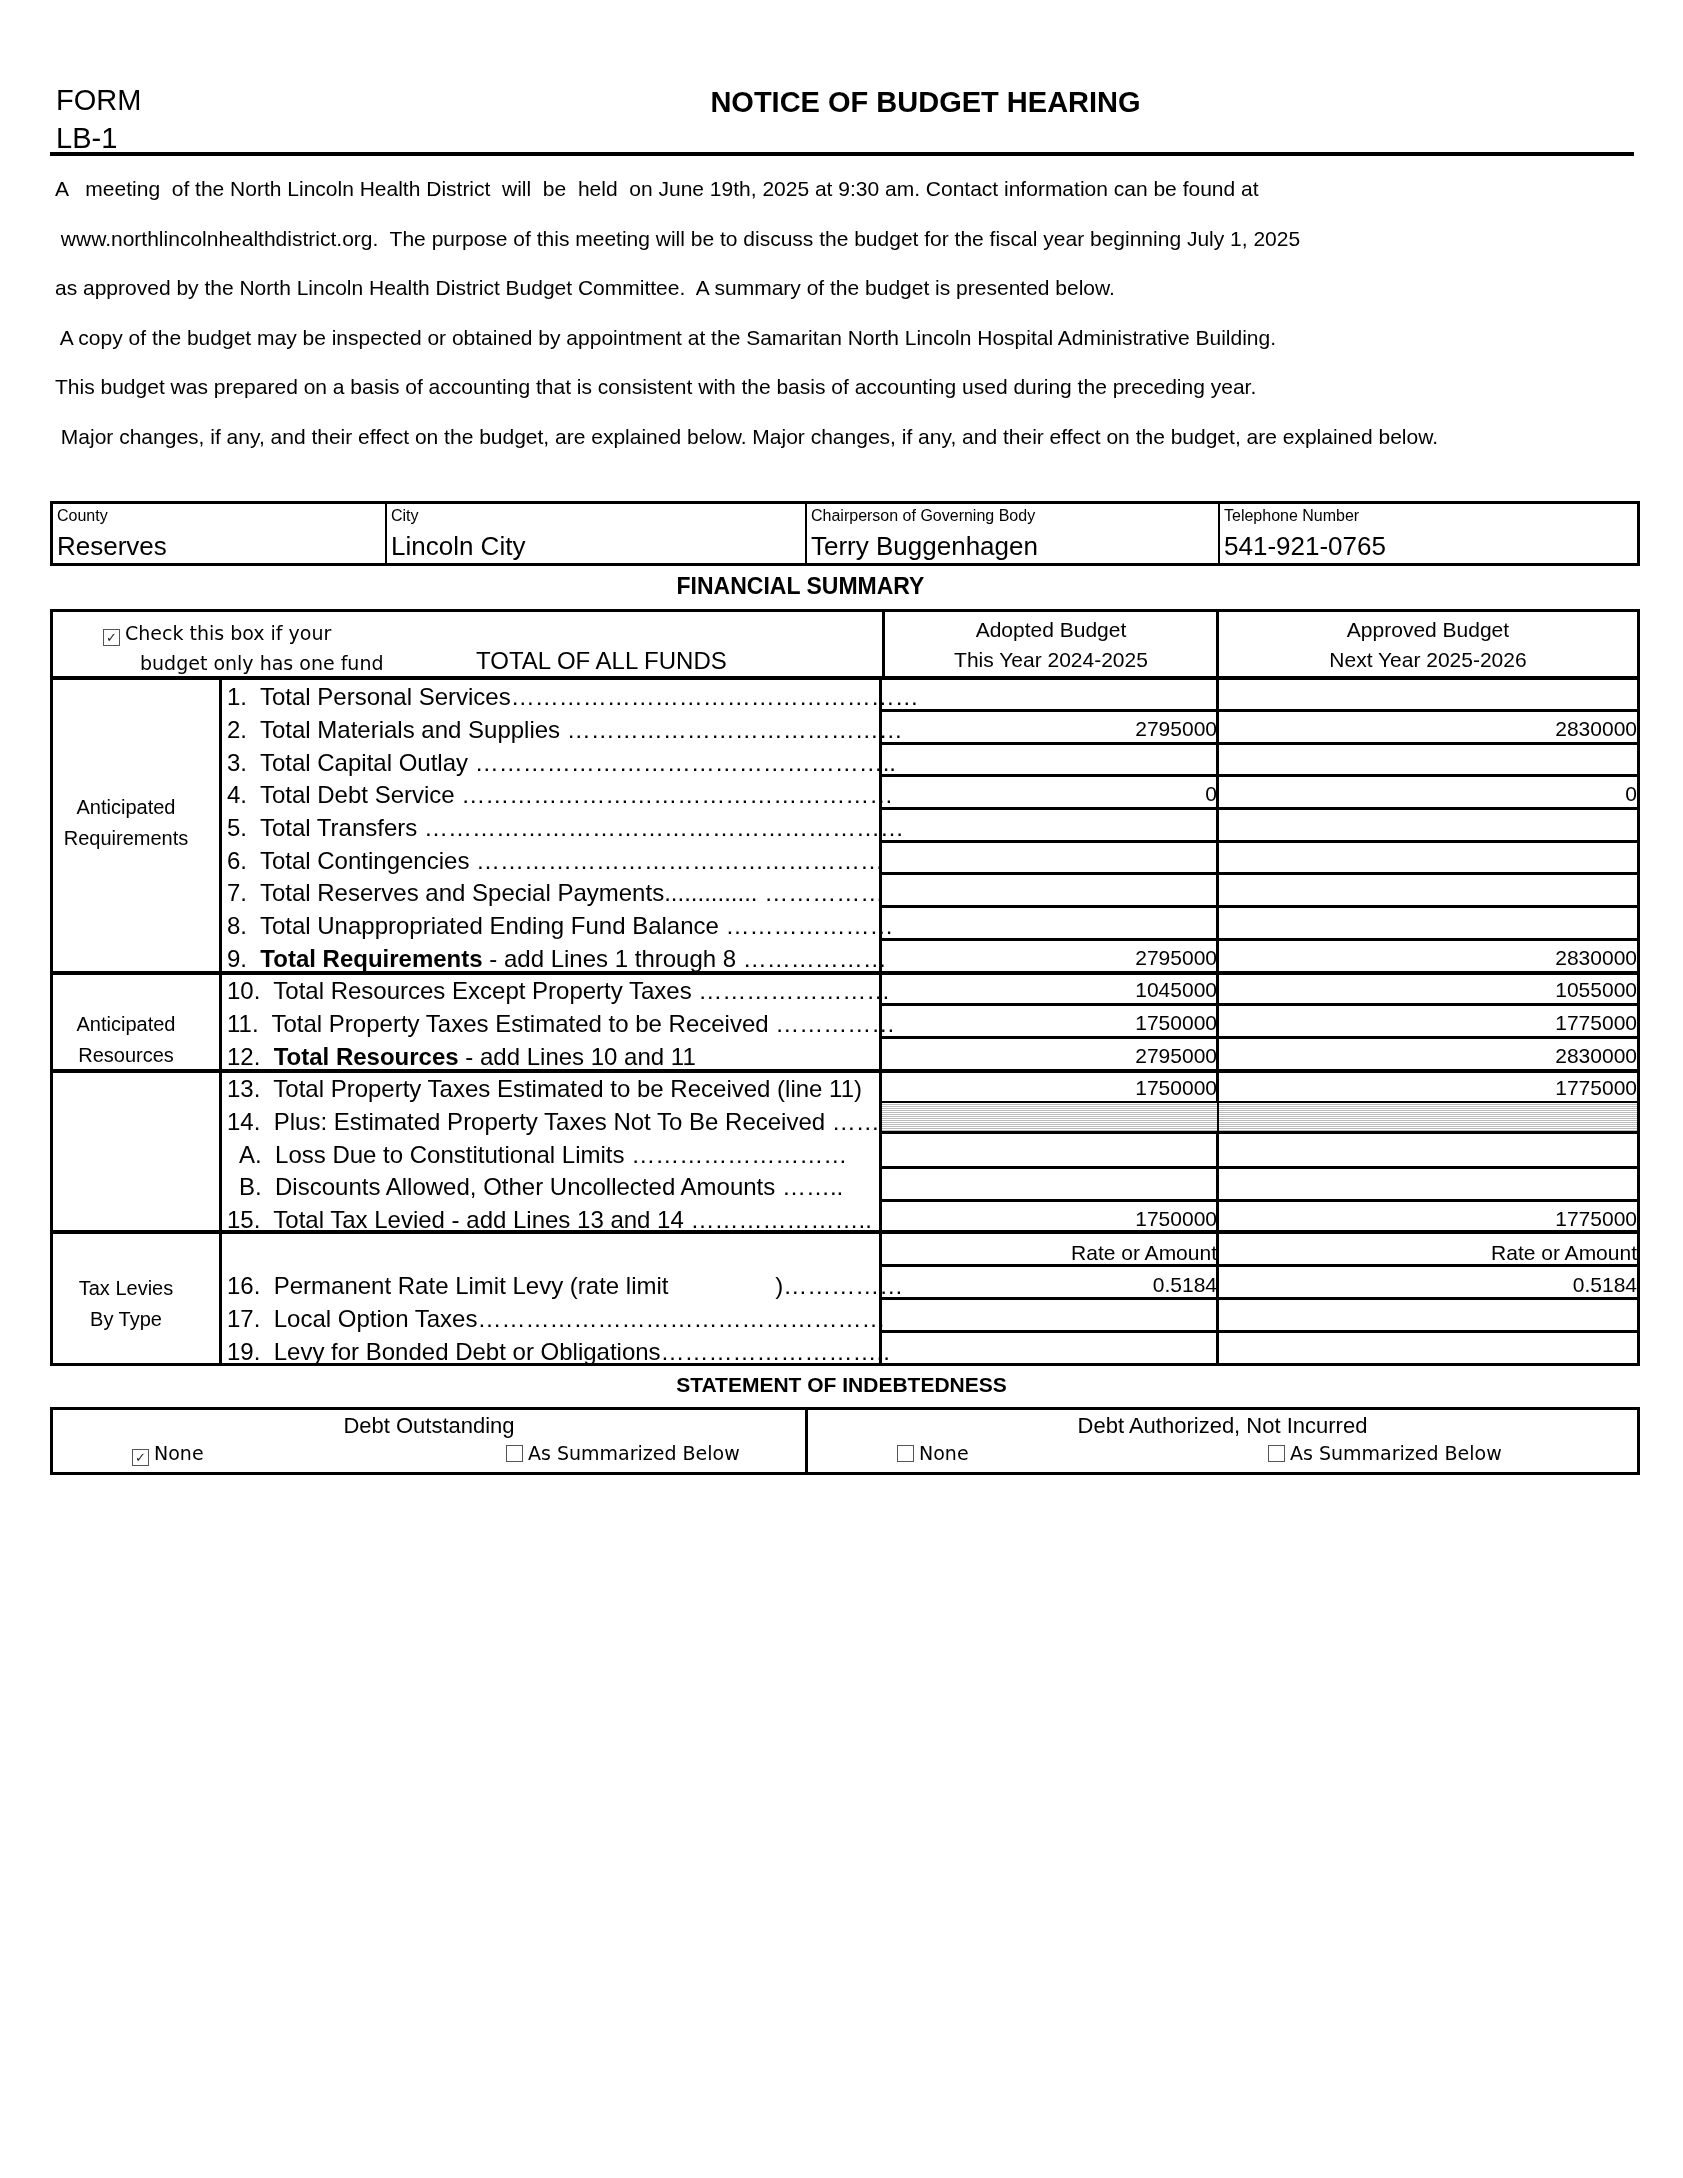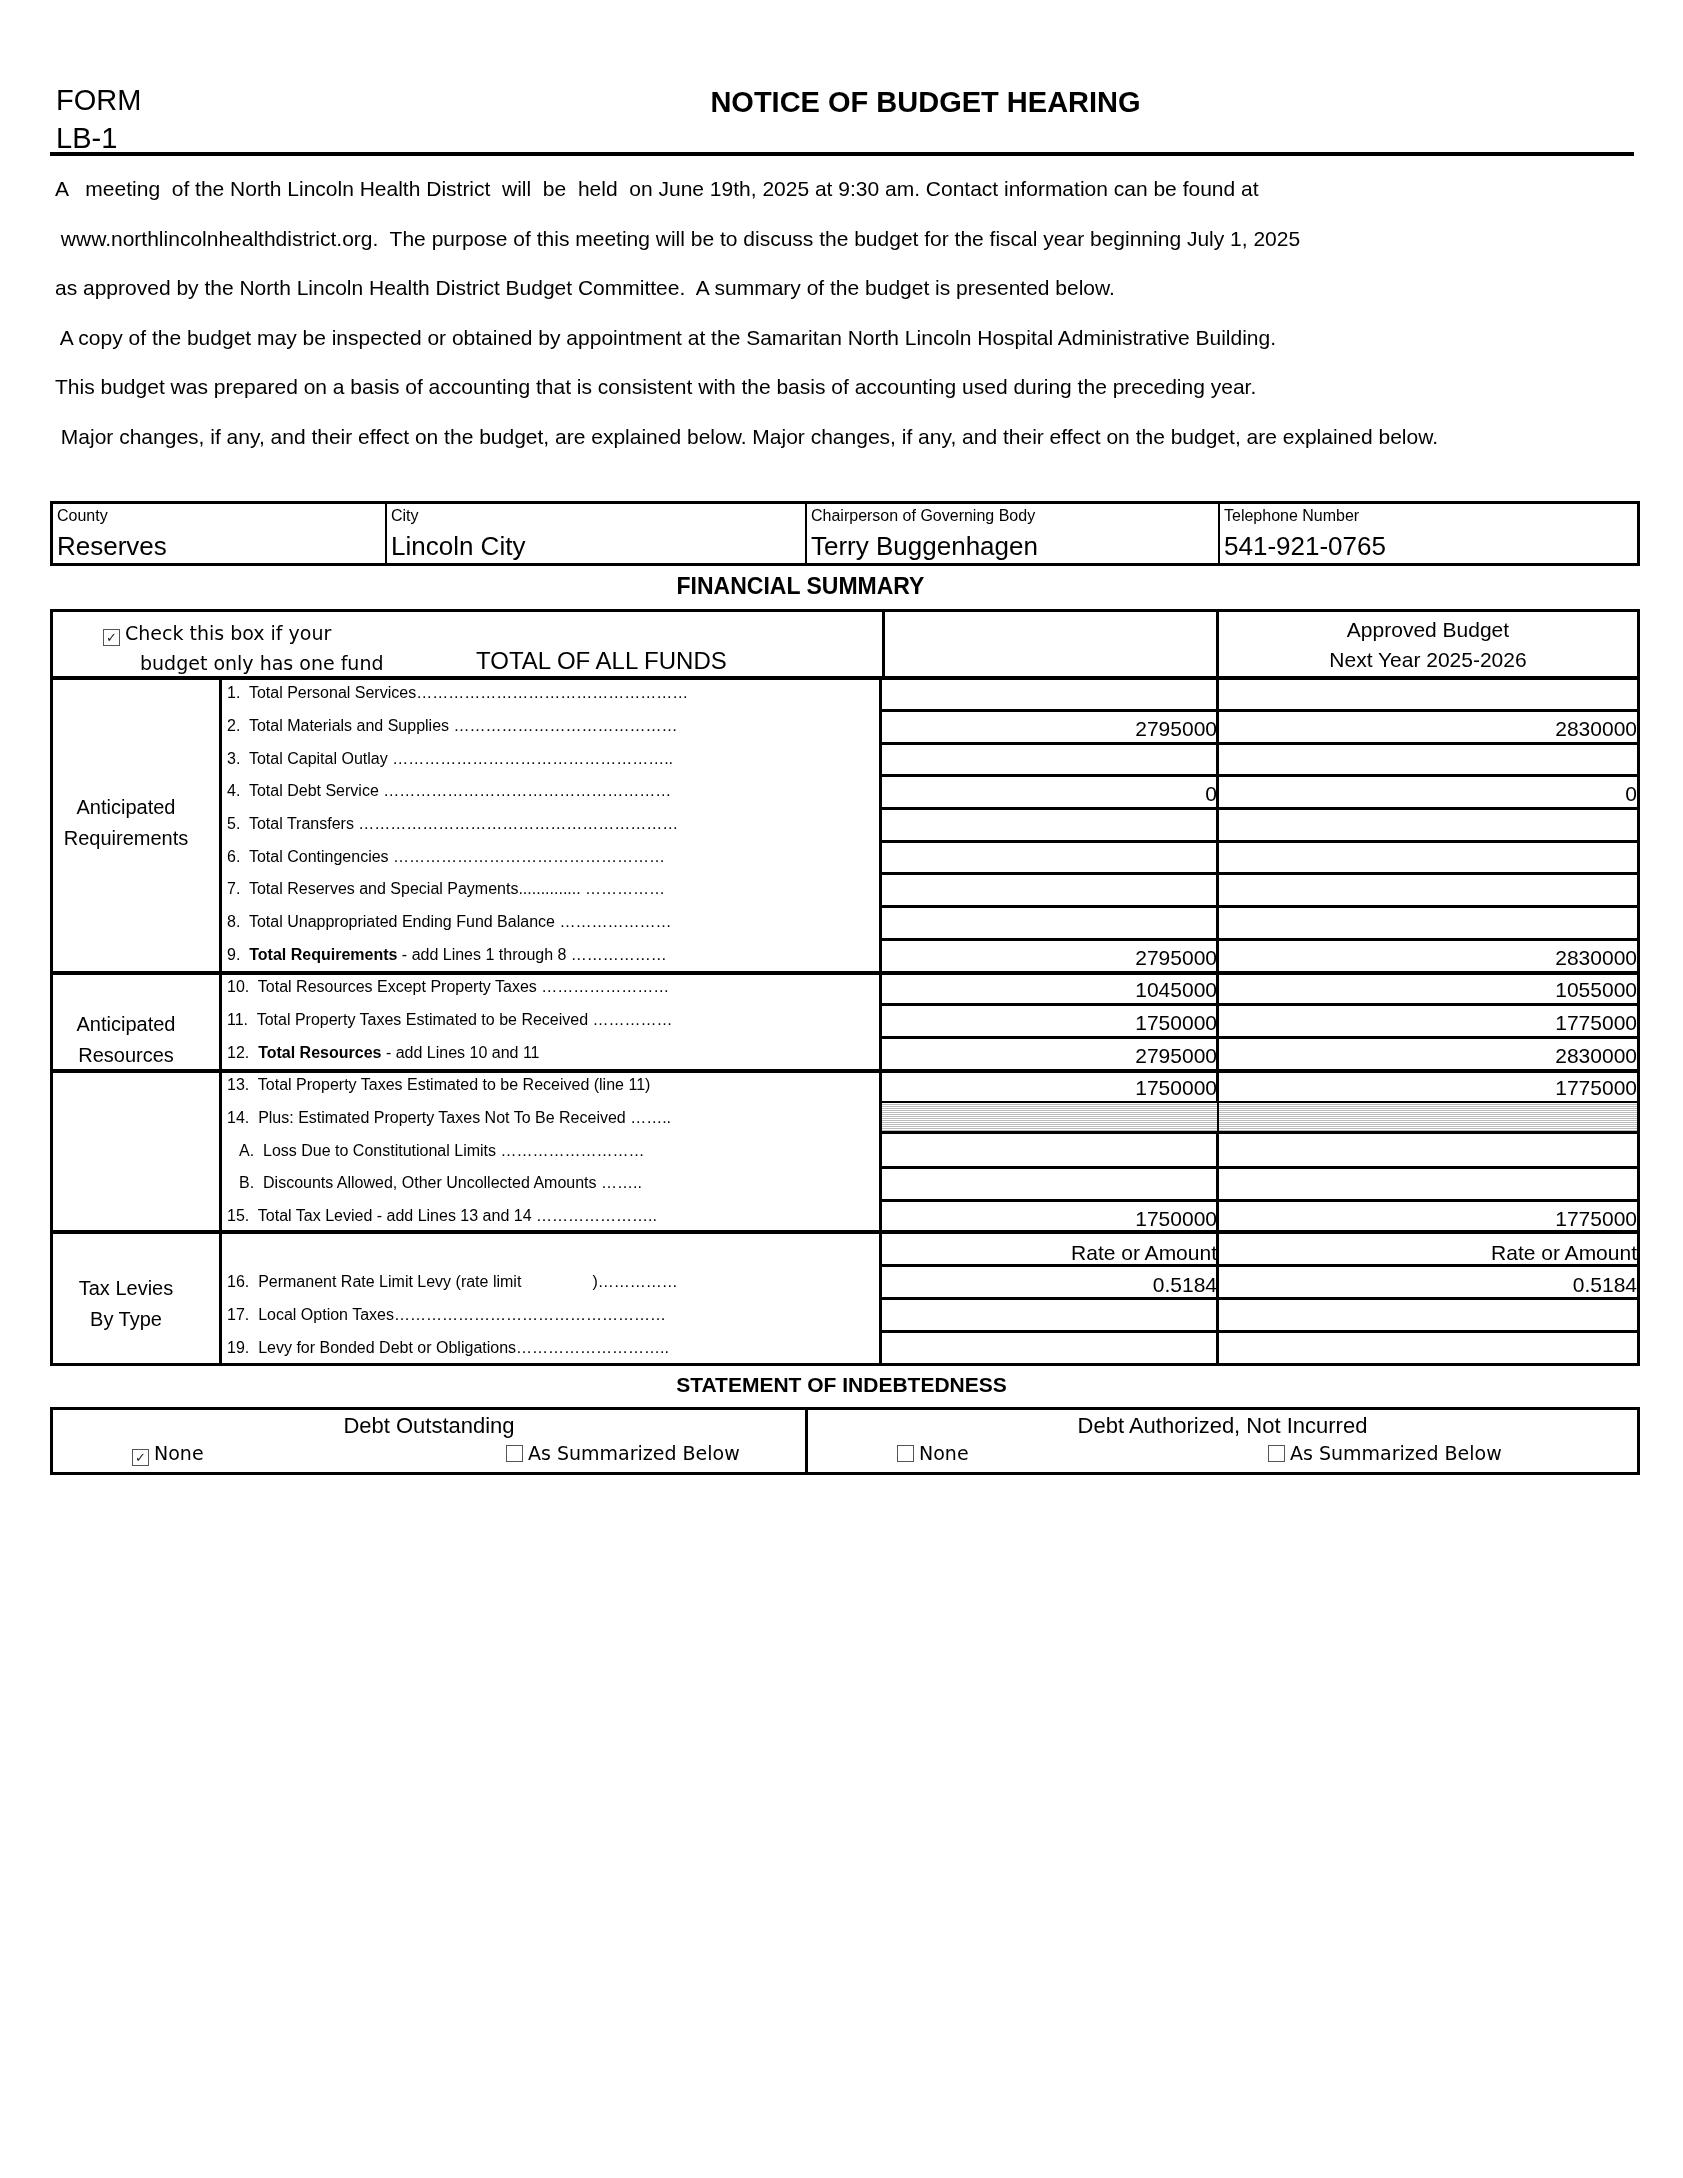--- a/index.html
+++ b/index.html
@@ -16,21 +16,21 @@
   .info .lbl { font-size:16px; position:absolute; top:3px; left:4px; }
   .info .val { font-size:26px; position:absolute; top:27px; left:4px; }
 
   .section-title { font-size:23px; font-weight:bold; text-align:center; }
 
   .tbl { left:50px; top:609px; width:1584px; height:751px; border:3px solid #000; box-sizing:content-box; }
   .hdr { position:absolute; left:0; top:0; width:1584px; height:64px; border-bottom:4px solid #000; }
   .hdr .left { position:absolute; left:0; top:0; width:829px; height:64px; border-right:3px solid #000; }
   .hdr .colh { position:absolute; top:0; height:64px; text-align:center; font-size:21px; line-height:30px; padding-top:3px; box-sizing:border-box; }
   .chk { display:inline-block; width:15px; height:15px; border:1px solid #555; font-size:13px; line-height:15px; text-align:center; vertical-align:-2px; margin-right:5px; background:#fff; color:#222; }
-  .rowlbl { position:absolute; font-size:16px; line-height:1; white-space:pre; }
+  .rowlbl { position:absolute; font-size:24px; line-height:1; white-space:pre; }
   .sec-lbl { position:absolute; left:0; width:146px; text-align:center; font-size:20px; line-height:31px; }
   .vline { position:absolute; background:#000; }
   .hline { position:absolute; background:#000; }
   .amt { position:absolute; text-align:right; font-size:21px; line-height:1; }
   .shade { position:absolute; background-image:repeating-linear-gradient(0deg,#bbb 0 1px,#fff 1px 2px); }
 
   .debt { left:50px; top:1407px; width:1584px; height:62px; border:3px solid #000; }
   .debt .half { position:absolute; top:0; height:62px; }
   .debt .h { position:absolute; width:100%; text-align:center; top:3px; font-size:22px; }
   .debt .opt { position:absolute; top:32px; font-size:20px; font-family:"DejaVu Sans", sans-serif; font-size:19px; }
@@ -72,20 +72,24 @@
 <div class="abs section-title" style="left:0;width:1601px;top:573px">FINANCIAL SUMMARY</div>
 
 <div class="abs tbl">
   <div class="hdr">
     <div class="left">
       <div class="abs" style="left:50px;top:10px;font-size:19px;font-family:'DejaVu Sans',sans-serif;">
         <span class="chk">✓</span><span>Check this box if your</span>
       </div>
       <div class="abs" style="left:87px;top:40px;font-size:19px;font-family:'DejaVu Sans',sans-serif;">budget only has one fund</div>
       <div class="abs" style="left:423px;top:35px;font-size:24px;">TOTAL OF ALL FUNDS</div>
+    </div>
+    <div class="colh" style="left:832px;width:332px">
+      <div>Adopted Budget</div>
+      <div>This Year 2024-2025</div>
     </div>
     <div class="vline" style="left:1163px;top:0;width:3px;height:64px"></div>
     <div class="colh" style="left:1166px;width:418px">
       <div>Approved Budget</div>
       <div>Next Year 2025-2026</div>
     </div>
   </div>
 
   <div class="vline" style="left:166px;top:68px;width:3px;height:683px"></div>
   <div class="vline" style="left:826px;top:68px;width:3px;height:683px"></div>

